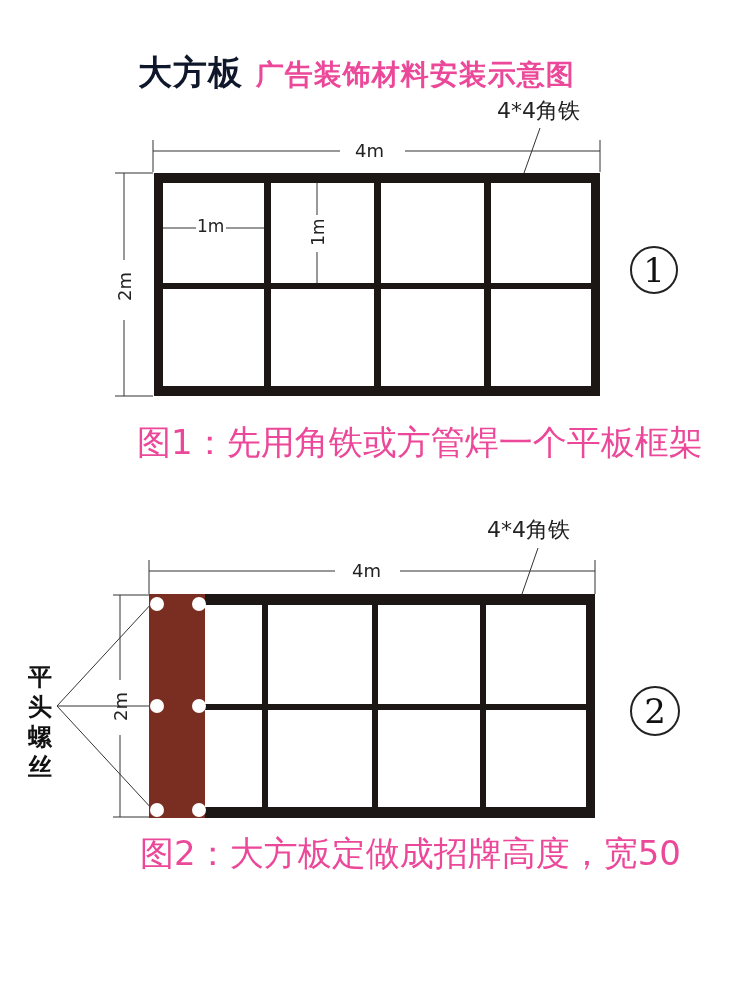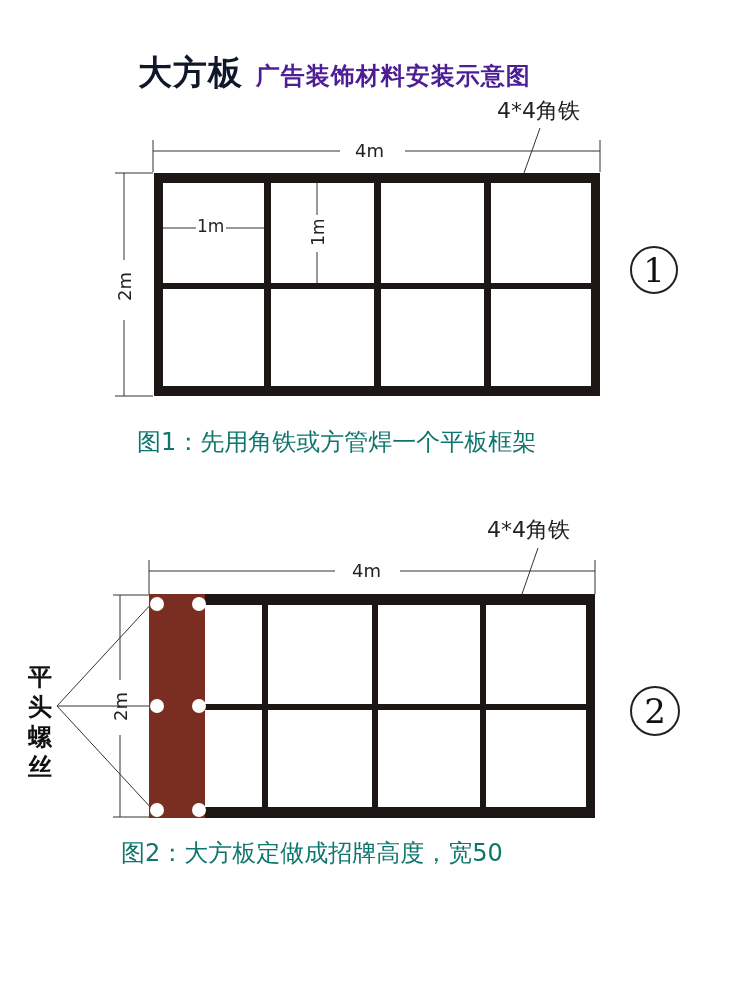--- a/index.html
+++ b/index.html
@@ -1,21 +1,21 @@
 <!DOCTYPE html>
 <html><head>
 <meta charset="utf-8">
 <style>
   html,body{margin:0;padding:0;background:#ffffff;}
   #root{position:relative;width:750px;height:1000px;background:#fff;overflow:hidden;font-family:"DejaVu Sans",sans-serif;}
   .title{position:absolute;top:50px;left:138px;font-size:34px;font-weight:bold;letter-spacing:1px;white-space:nowrap;}
   .title .accent{color:#0f172a;}
-  .title .rest{color:#4c1d95;font-size:24px;}
+  .title .rest{color:#ec4899;font-size:28px;}
   .lbl{position:absolute;white-space:nowrap;color:#222;}
-  .caption{position:absolute;font-size:24px;line-height:30px;color:#0f766e;white-space:nowrap;}
+  .caption{position:absolute;font-size:34px;line-height:30px;color:#ec4899;white-space:nowrap;}
   svg{position:absolute;left:0;top:0;}
   .circ{position:absolute;border:2px solid #222;border-radius:50%;text-align:center;font-family:"DejaVu Serif",serif;color:#111;}
   .side{position:absolute;font-weight:bold;font-size:24px;line-height:30px;color:#111;width:30px;text-align:center;}
 </style>
 </head>
 <body>
 
 <div id="root">
 
   <div class="title">
@@ -105,16 +105,16 @@
   <div class="lbl" style="left:352px;top:560px;font-size:18px;">4m</div>
   <div class="lbl" style="left:106px;top:696px;font-size:18px;transform:rotate(-90deg);">2m</div>
   <div class="side" style="left:25px;top:662px;">
     <div>平</div>
     <div>头</div>
     <div>螺</div>
     <div>丝</div>
   </div>
   <div class="circ" style="left:630px;top:686px;width:46px;height:46px;line-height:46px;font-size:34px;"><span style="font-size:0">②</span>2</div>
 
-  <div class="caption" style="left:121px;top:838px;">
+  <div class="caption" style="left:140px;top:838px;">
     <div>图2：大方板定做成招牌高度，宽50</div>
   </div>
 </div>
 
 </body></html>

